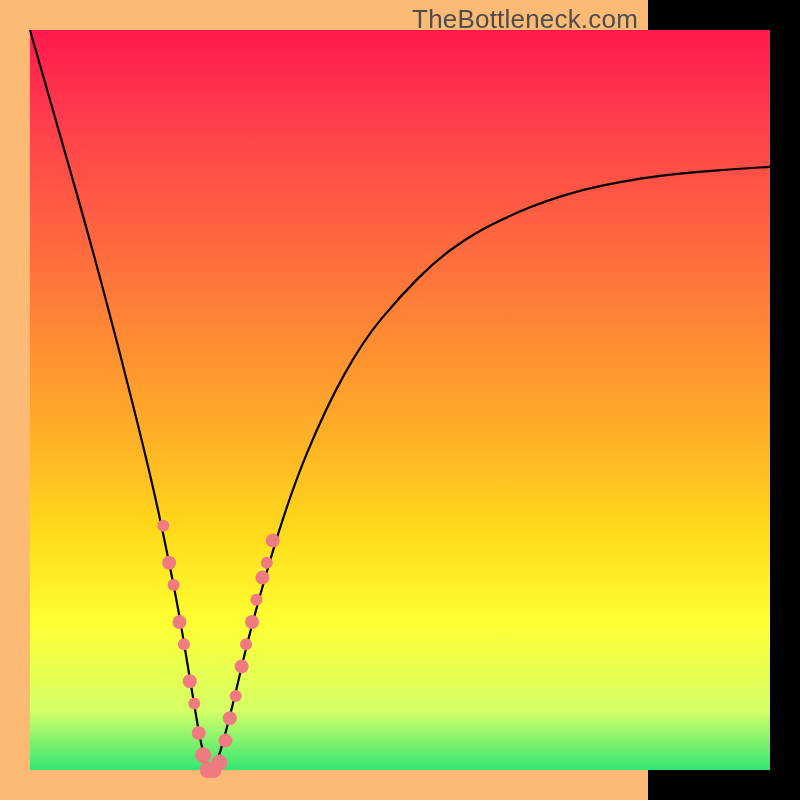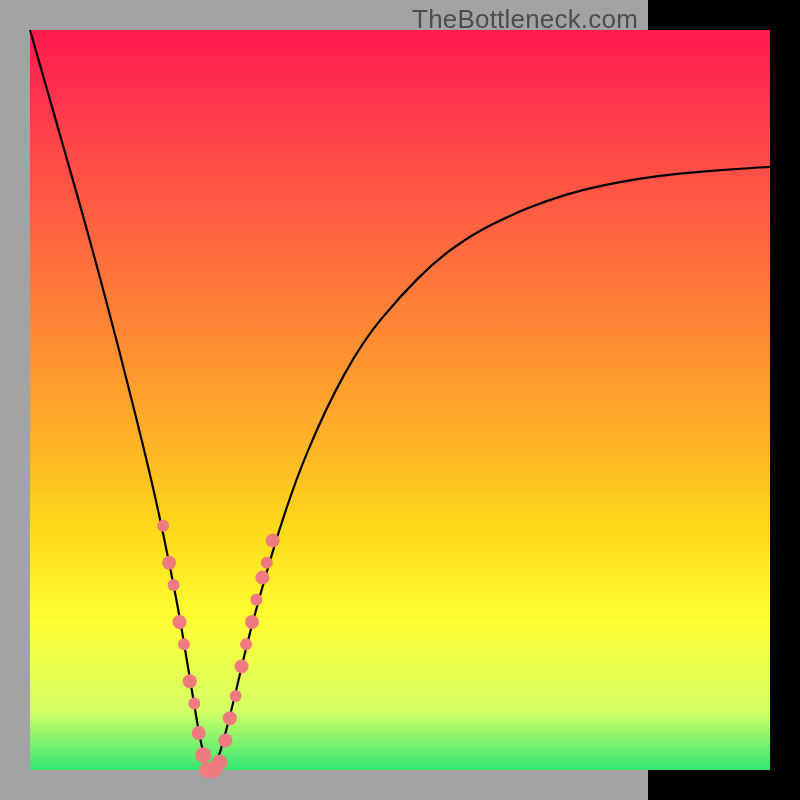--- a/index.html
+++ b/index.html
@@ -10,21 +10,21 @@
     background: #000;
     overflow: hidden;
     font-family: Arial, Helvetica, sans-serif;
   }
   .frame {
     position: absolute;
     left: 0;
     top: 0;
     width: 648px;
     height: 800px;
-    background: #a3a3a3;
+    background: #fdba74;
   }
   .plot-area {
     position: absolute;
     left: 30px;
     top: 30px;
     width: 740px;
     height: 740px;
     
     background: linear-gradient(to bottom,
       #ff1a4d 0%,

